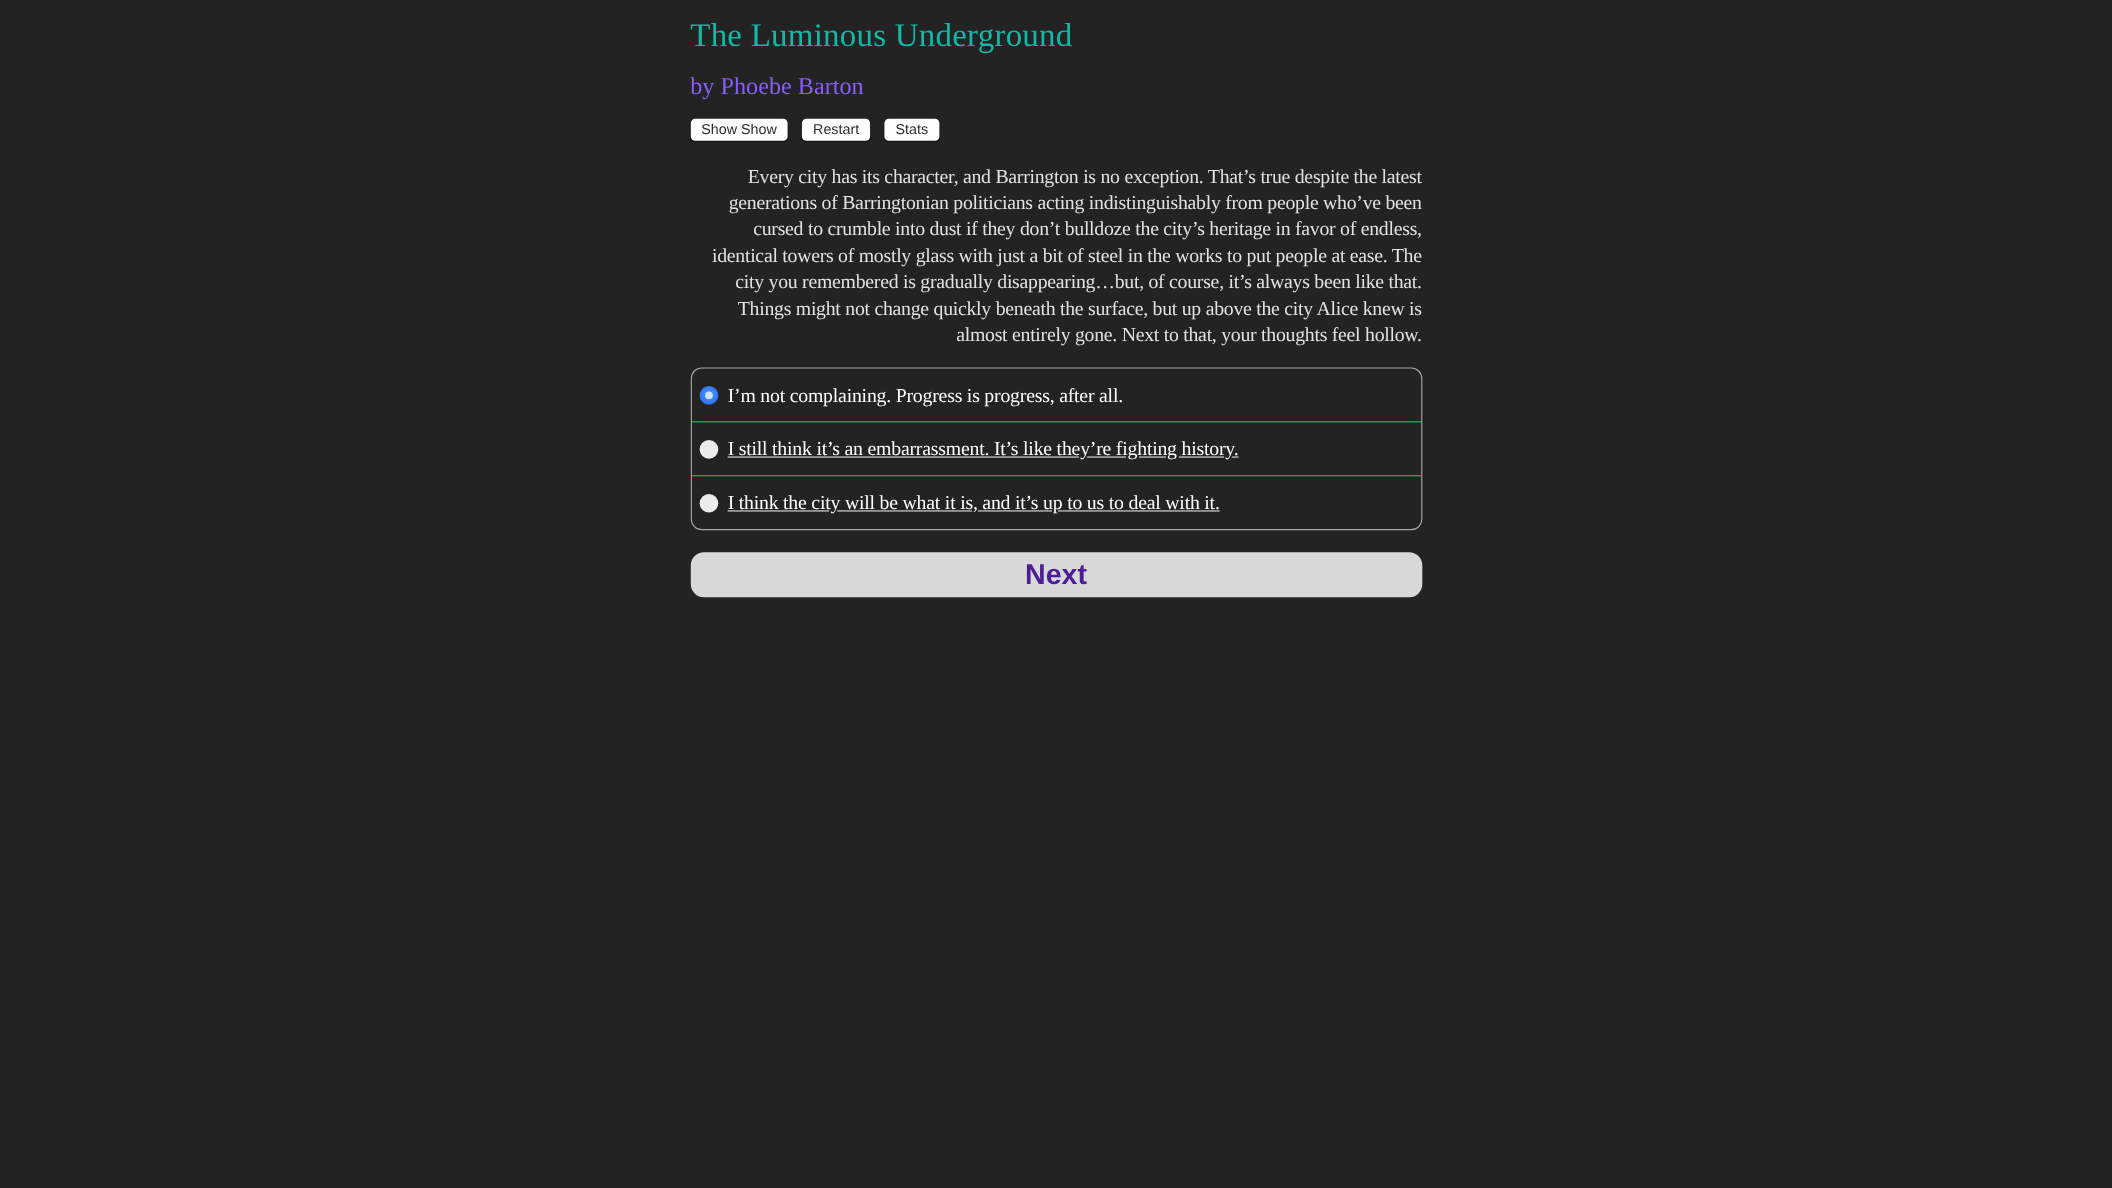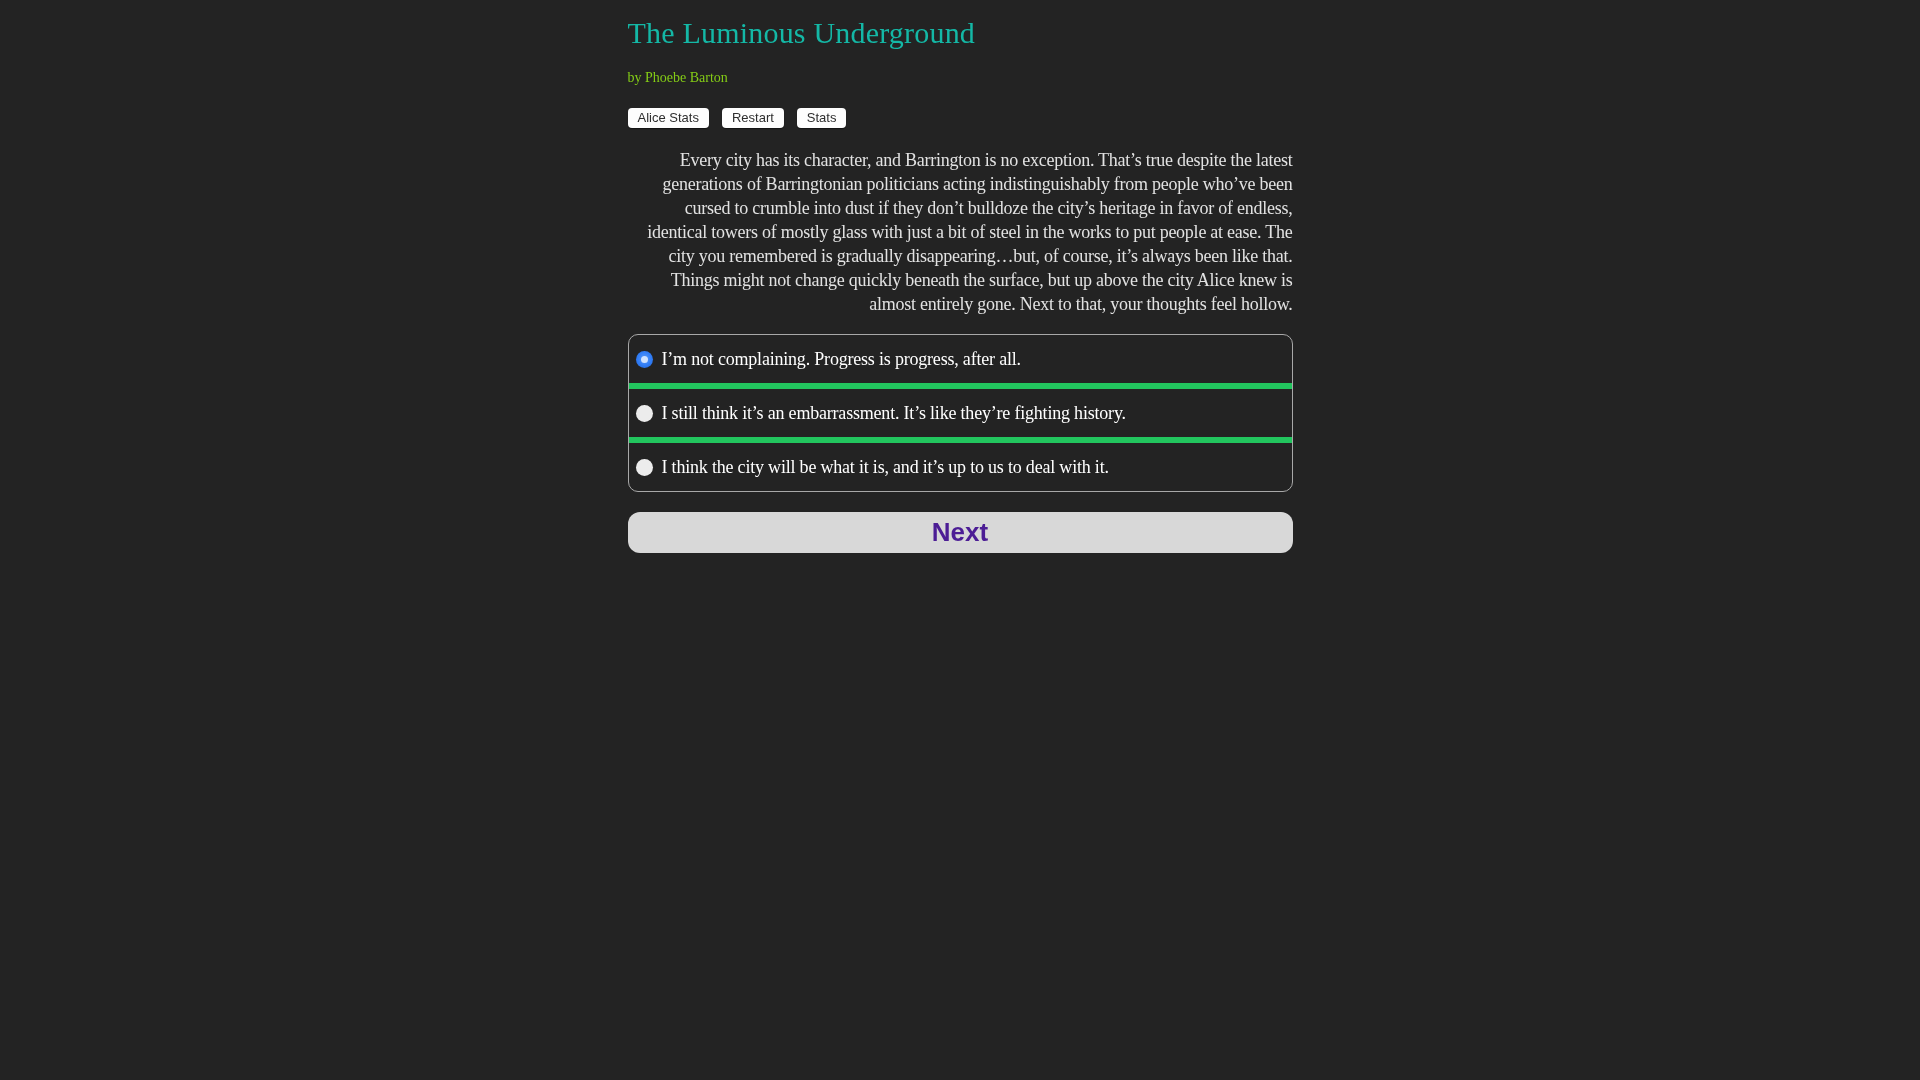--- a/index.html
+++ b/index.html
@@ -17,23 +17,23 @@
   }
   .game-title {
     font-size: 30px;
     line-height: 36px;
     font-weight: 400;
     color: #14b8a6;
     letter-spacing: 0.2px;
   }
   .game-author {
     margin-top: 14px;
-    font-size: 14px;
+    font-size: 22px;
     line-height: 26px;
-    color: #84cc16;
+    color: #8b5cf6;
   }
   .toolbar {
     margin-top: 17px;
     display: flex;
     gap: 13px;
     align-items: center;
   }
   .toolbar button {
     font-family: "Liberation Sans", sans-serif;
     font-size: 13px;
@@ -60,21 +60,22 @@
     border-radius: 10px;
     overflow: hidden;
   }
   .choice-row {
     display: flex;
     align-items: center;
     padding: 13px 14px 13px 7px;
     cursor: pointer;
   }
   .choice-row + .choice-row {
-    border-top: 6px solid #22c55e;
+    border-top: 1px solid #22c55e;
+    text-decoration: underline;
   }
   .radio {
     flex: 0 0 auto;
     width: 17px; height: 17px;
     border-radius: 50%;
     background: #ececec;
     margin-right: 9px;
     position: relative;
   }
   .choice-row.selected .radio {
@@ -114,21 +115,21 @@
 </head>
 <body>
 
 <div class="container">
 
   <h1 class="game-title">The Luminous Underground</h1>
 
   <div class="game-author">by Phoebe Barton</div>
 
   <div class="toolbar">
-    <button class="toolbar-btn">Alice Stats</button>
+    <button class="toolbar-btn">Show Show</button>
     <button class="toolbar-btn">Restart</button>
     <button class="toolbar-btn">Stats</button>
   </div>
 
   <p class="story-paragraph">Every city has its character, and Barrington is no exception. That’s true despite the latest generations of Barringtonian politicians acting indistinguishably from people who’ve been cursed to crumble into dust if they don’t bulldoze the city’s heritage in favor of endless, identical towers of mostly glass with just a bit of steel in the works to put people at ease. The city you remembered is gradually disappearing…but, of course, it’s always been like that. Things might not change quickly beneath the surface, but up above the city Alice knew is almost entirely gone. Next to that, your thoughts feel hollow.</p>
 
   <div class="choice-box">
 
     <div class="choice-row selected">
       <span class="radio"></span>

